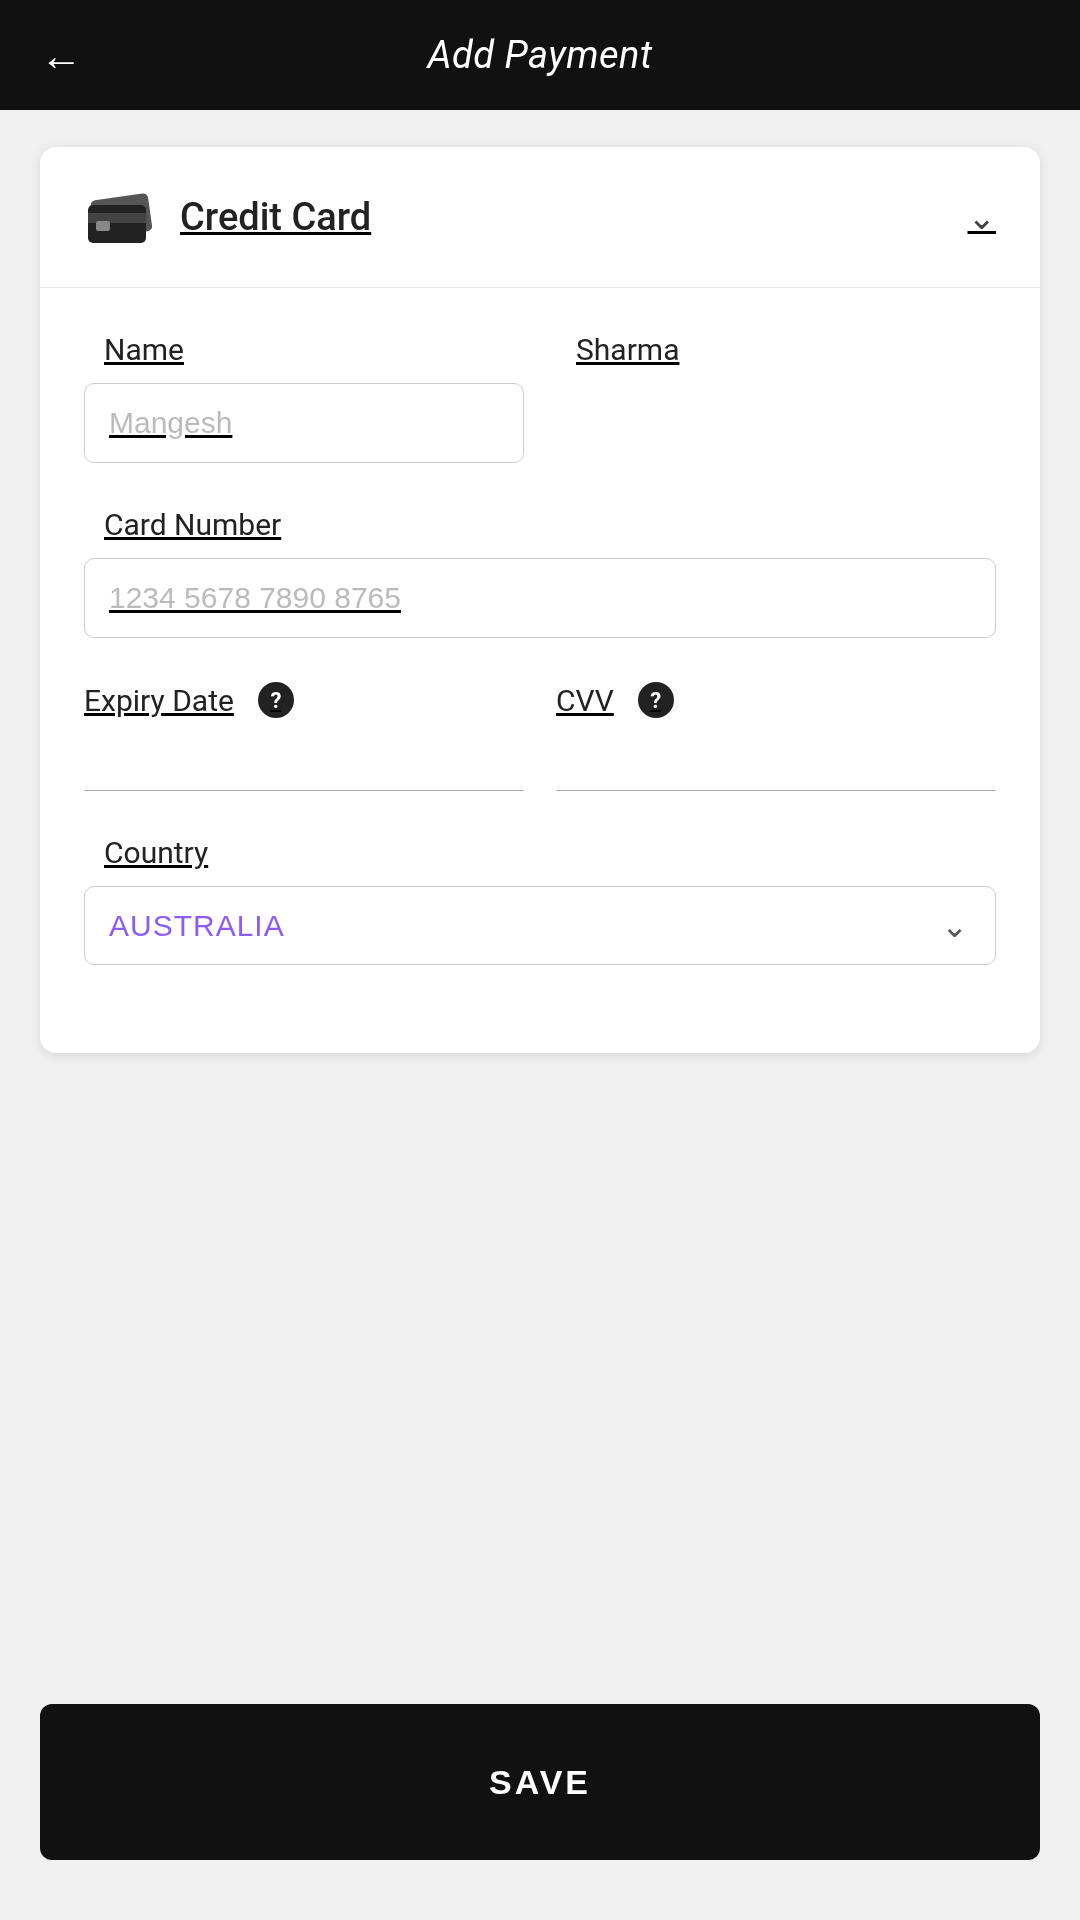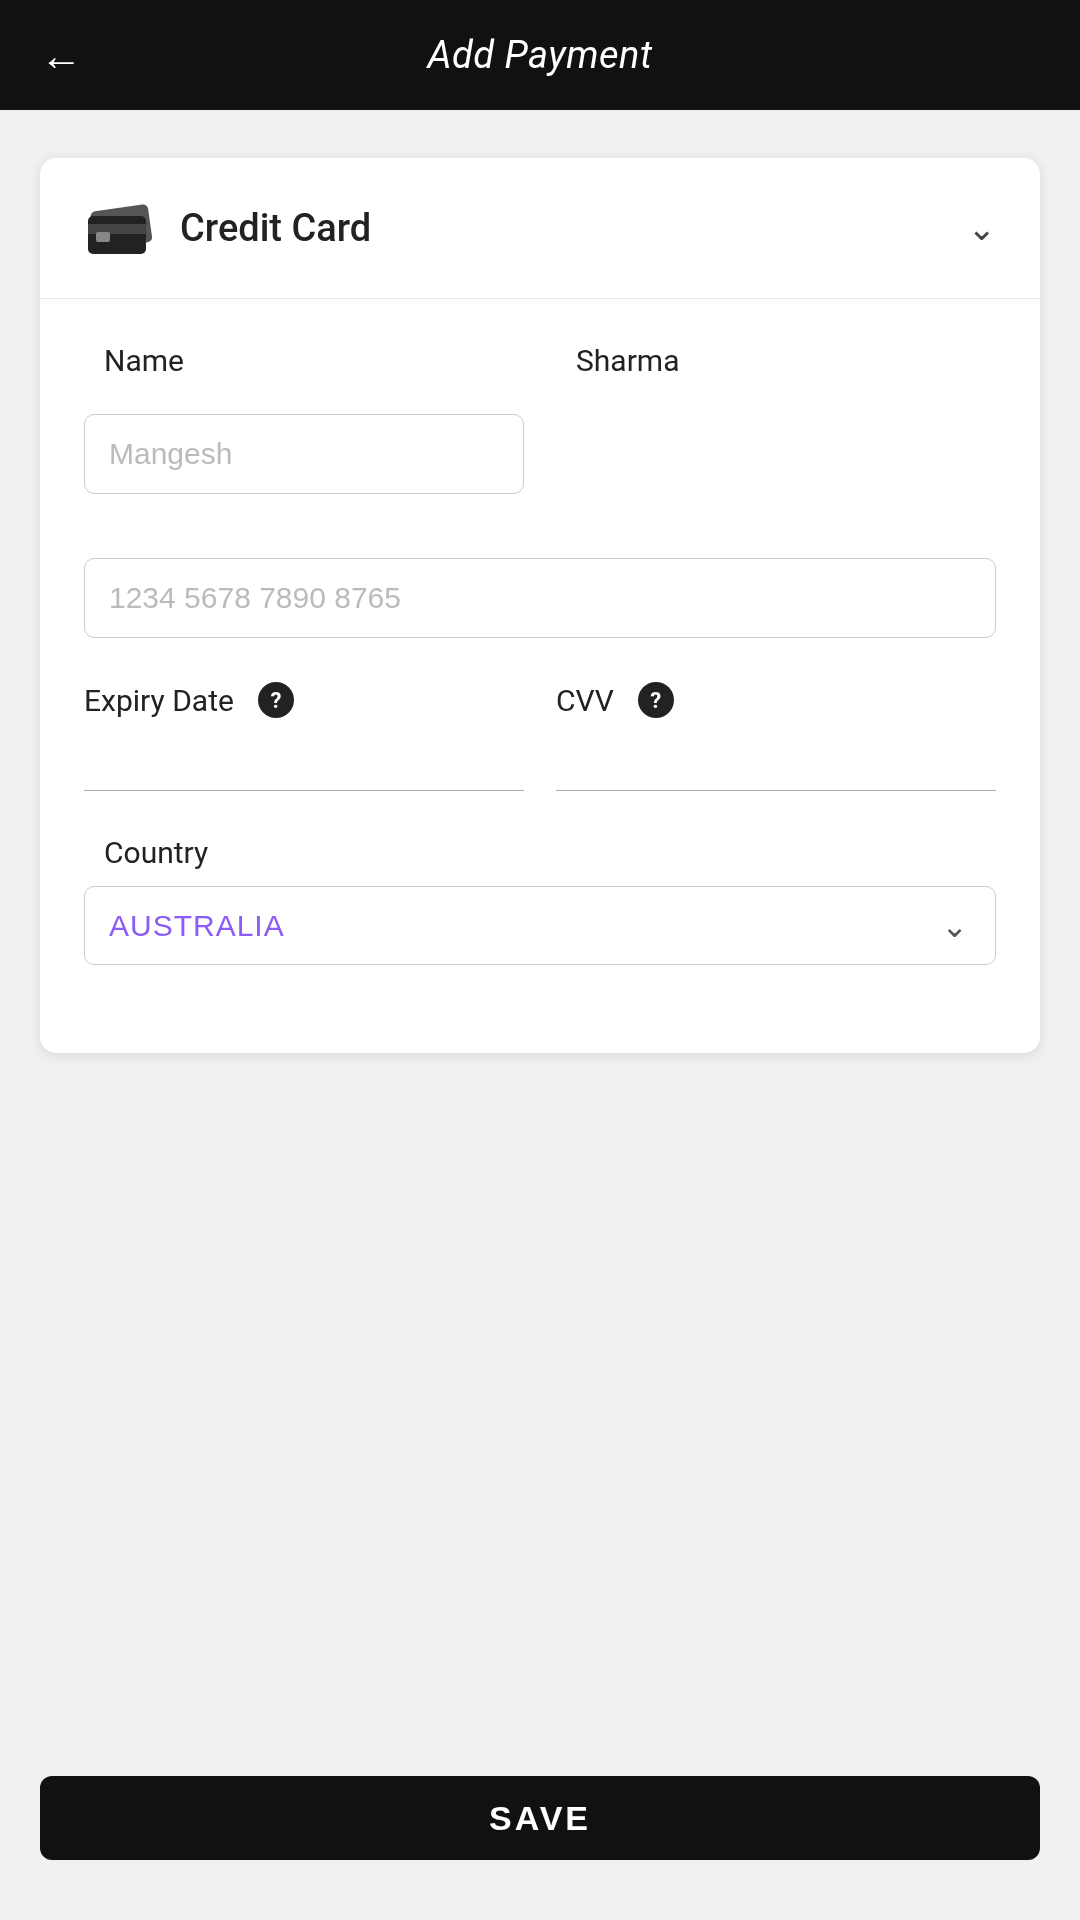--- a/index.html
+++ b/index.html
@@ -43,21 +43,22 @@
     .header-title {
       color: #ffffff;
       font-size: 38px;
       font-weight: 400;
       letter-spacing: 0.5px;
       font-style: italic;
     }
 
     
     .content {
-      padding: 48px 40px 200px 40px;
+      padding: 37px 40px 200px 40px;
+      text-decoration: underline;
     }
 
     
     .card {
       background: #ffffff;
       border-radius: 16px;
       box-shadow: 0 2px 12px rgba(0,0,0,0.10);
       overflow: hidden;
     }
 
@@ -121,21 +122,20 @@
 
     .form-input {
       border: 1.5px solid #cccccc;
       border-radius: 10px;
       padding: 22px 24px;
       font-size: 30px;
       color: #4d7c0f;
       outline: none;
       background: #ffffff;
       width: 100%;
-      margin-top: 20px;
     }
 
     .form-input::placeholder {
       color: #bbbbbb;
     }
 
     
     .form-row-underline {
       display: flex;
       gap: 32px;
@@ -221,21 +221,21 @@
     .save-button-container {
       position: absolute;
       bottom: 0;
       left: 0;
       right: 0;
       padding: 0 40px 60px 40px;
     }
 
     .save-button {
       width: 100%;
-      height: 84px;
+      height: 156px;
       background: #111111;
       border: none;
       border-radius: 12px;
       color: #ffffff;
       font-size: 34px;
       font-weight: 600;
       letter-spacing: 3px;
       cursor: pointer;
       display: flex;
       align-items: center;
@@ -285,20 +285,21 @@
         <div class="form-group">
           <label class="form-label">Name</label>
           <input class="form-input" type="text" placeholder="Mangesh" style="">
         </div>
         <div class="form-group">
           <label class="form-label">Sharma</label>
         </div>
       </div>
 
       <div class="form-group-full">
+        <label class="form-label">Card Number</label>
         <input class="form-input" type="text" placeholder="1234 5678 7890 8765" style="">
       </div>
 
       <div class="form-row-underline">
         <div class="form-group-underline">
           <div class="form-label-with-icon">
             <span class="label-text">Expiry Date</span>
             <div class="help-icon">
               <span>?</span>
             </div>

